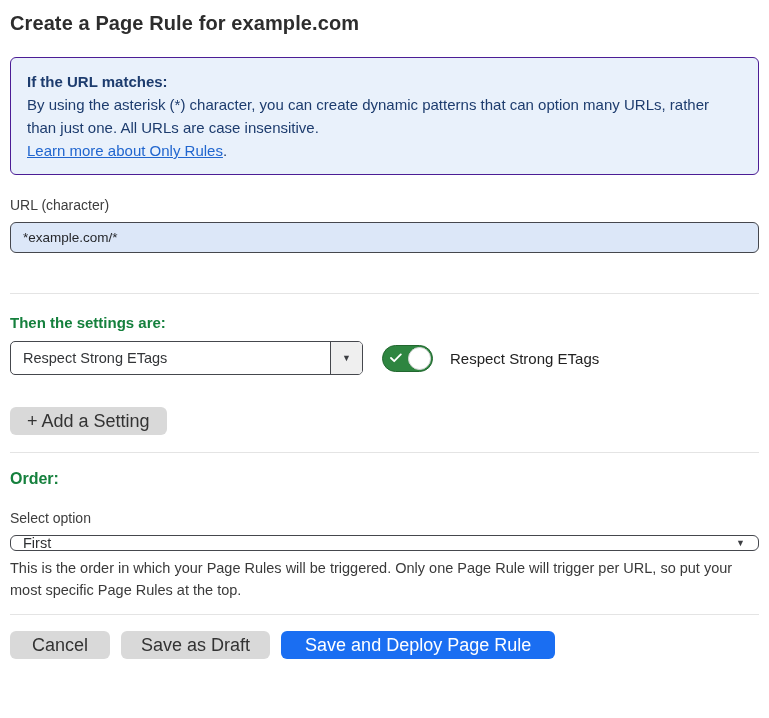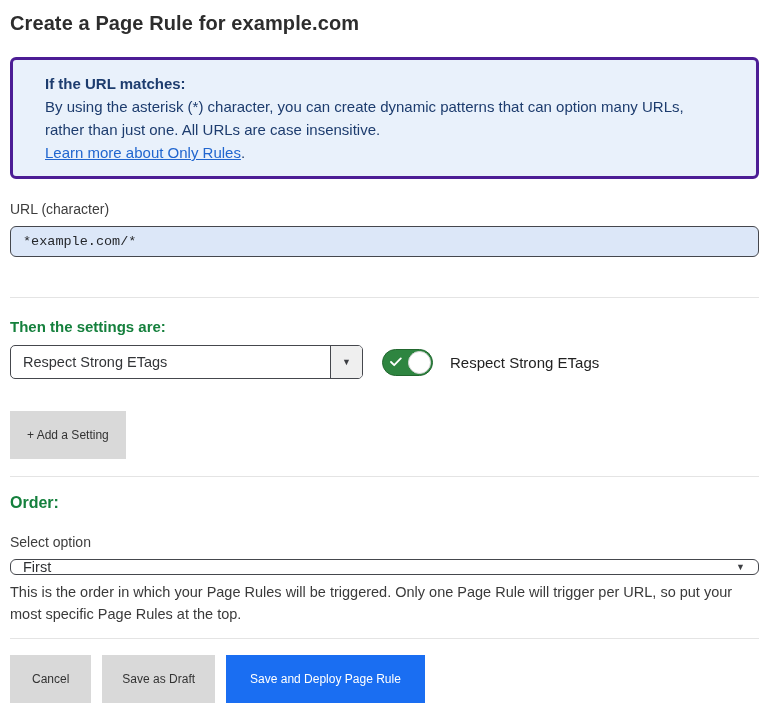--- a/index.html
+++ b/index.html
@@ -17,23 +17,23 @@
     font-size: 20px;
     line-height: 28px;
     font-weight: bold;
     color: #2d2d2d;
     letter-spacing: 0.1px;
   }
 
   .info-box {
     margin-top: 20px;
     background: #e9f1fb;
-    border: 3px solid #4c1d95;
-    border-radius: 6px;
-    padding: 12px 32px;
+    border: 1px solid #4c1d95;
+    border-radius: 6px;
+    padding: 12px 16px;
     font-size: 15px;
     line-height: 23px;
     color: #1d3c6e;
   }
   .info-heading { font-weight: bold; }
   .info-link-row { }
   .info-link {
     color: #2166cf;
     text-decoration: underline;
     cursor: pointer;
@@ -47,21 +47,21 @@
   }
 
   .url-input {
     margin-top: 9px;
     width: 100%;
     height: 31px;
     background: #dce7f8;
     border: 1px solid #45474d;
     border-radius: 6px;
     padding: 0 12px;
-    font-family: Liberation Mono, monospace;
+    font-family: Liberation Sans, sans-serif;
     font-size: 13.5px;
     color: #26282c;
     outline: none;
   }
 
   .divider {
     border: none;
     border-top: 1px solid #e4e4e4;
     margin-top: 40px;
   }
@@ -141,24 +141,24 @@
     border: 1px solid #d6d6d6;
   }
   .toggle-label {
     margin-left: 17px;
     font-size: 15px;
     color: #222222;
   }
 
   .btn {
     border: none;
-    height: 48px;
-    border-radius: 0;
+    height: 28px;
+    border-radius: 6px;
     font-family: "Liberation Sans", sans-serif;
-    font-size: 12px;
+    font-size: 18px;
     cursor: pointer;
     display: inline-flex;
     align-items: center;
   }
   .btn.gray { background: #d9d9d9; color: #333333; }
   .btn.blue { background: #1a6ef2; color: #ffffff; }
 
   .add-setting { margin-top: 32px; padding: 0 17px; }
 
   .order-select {

